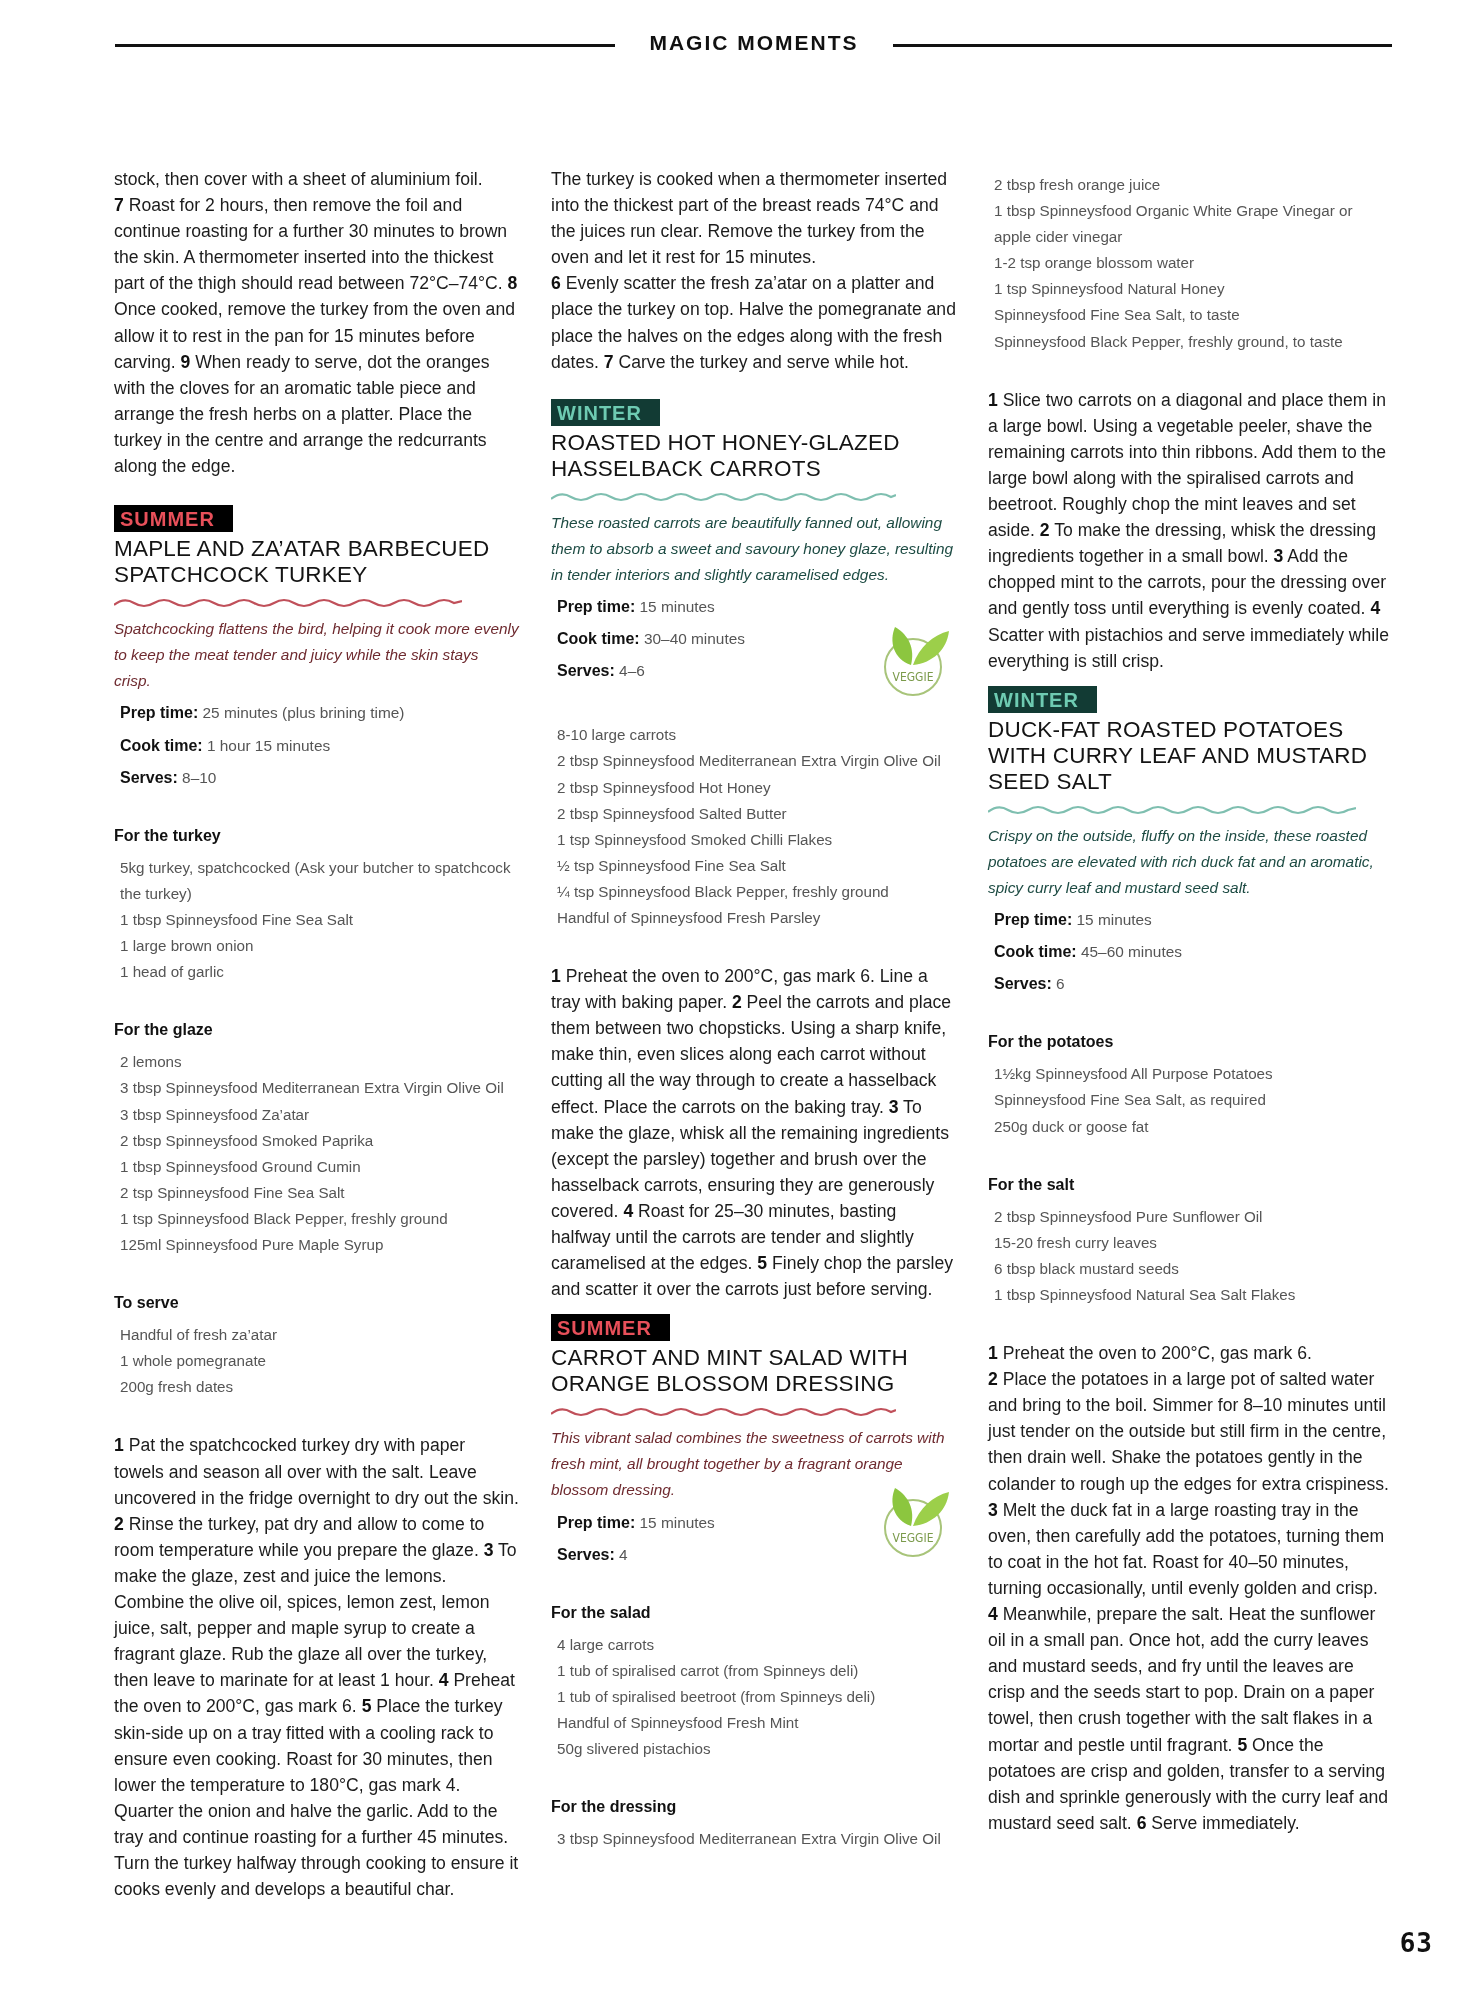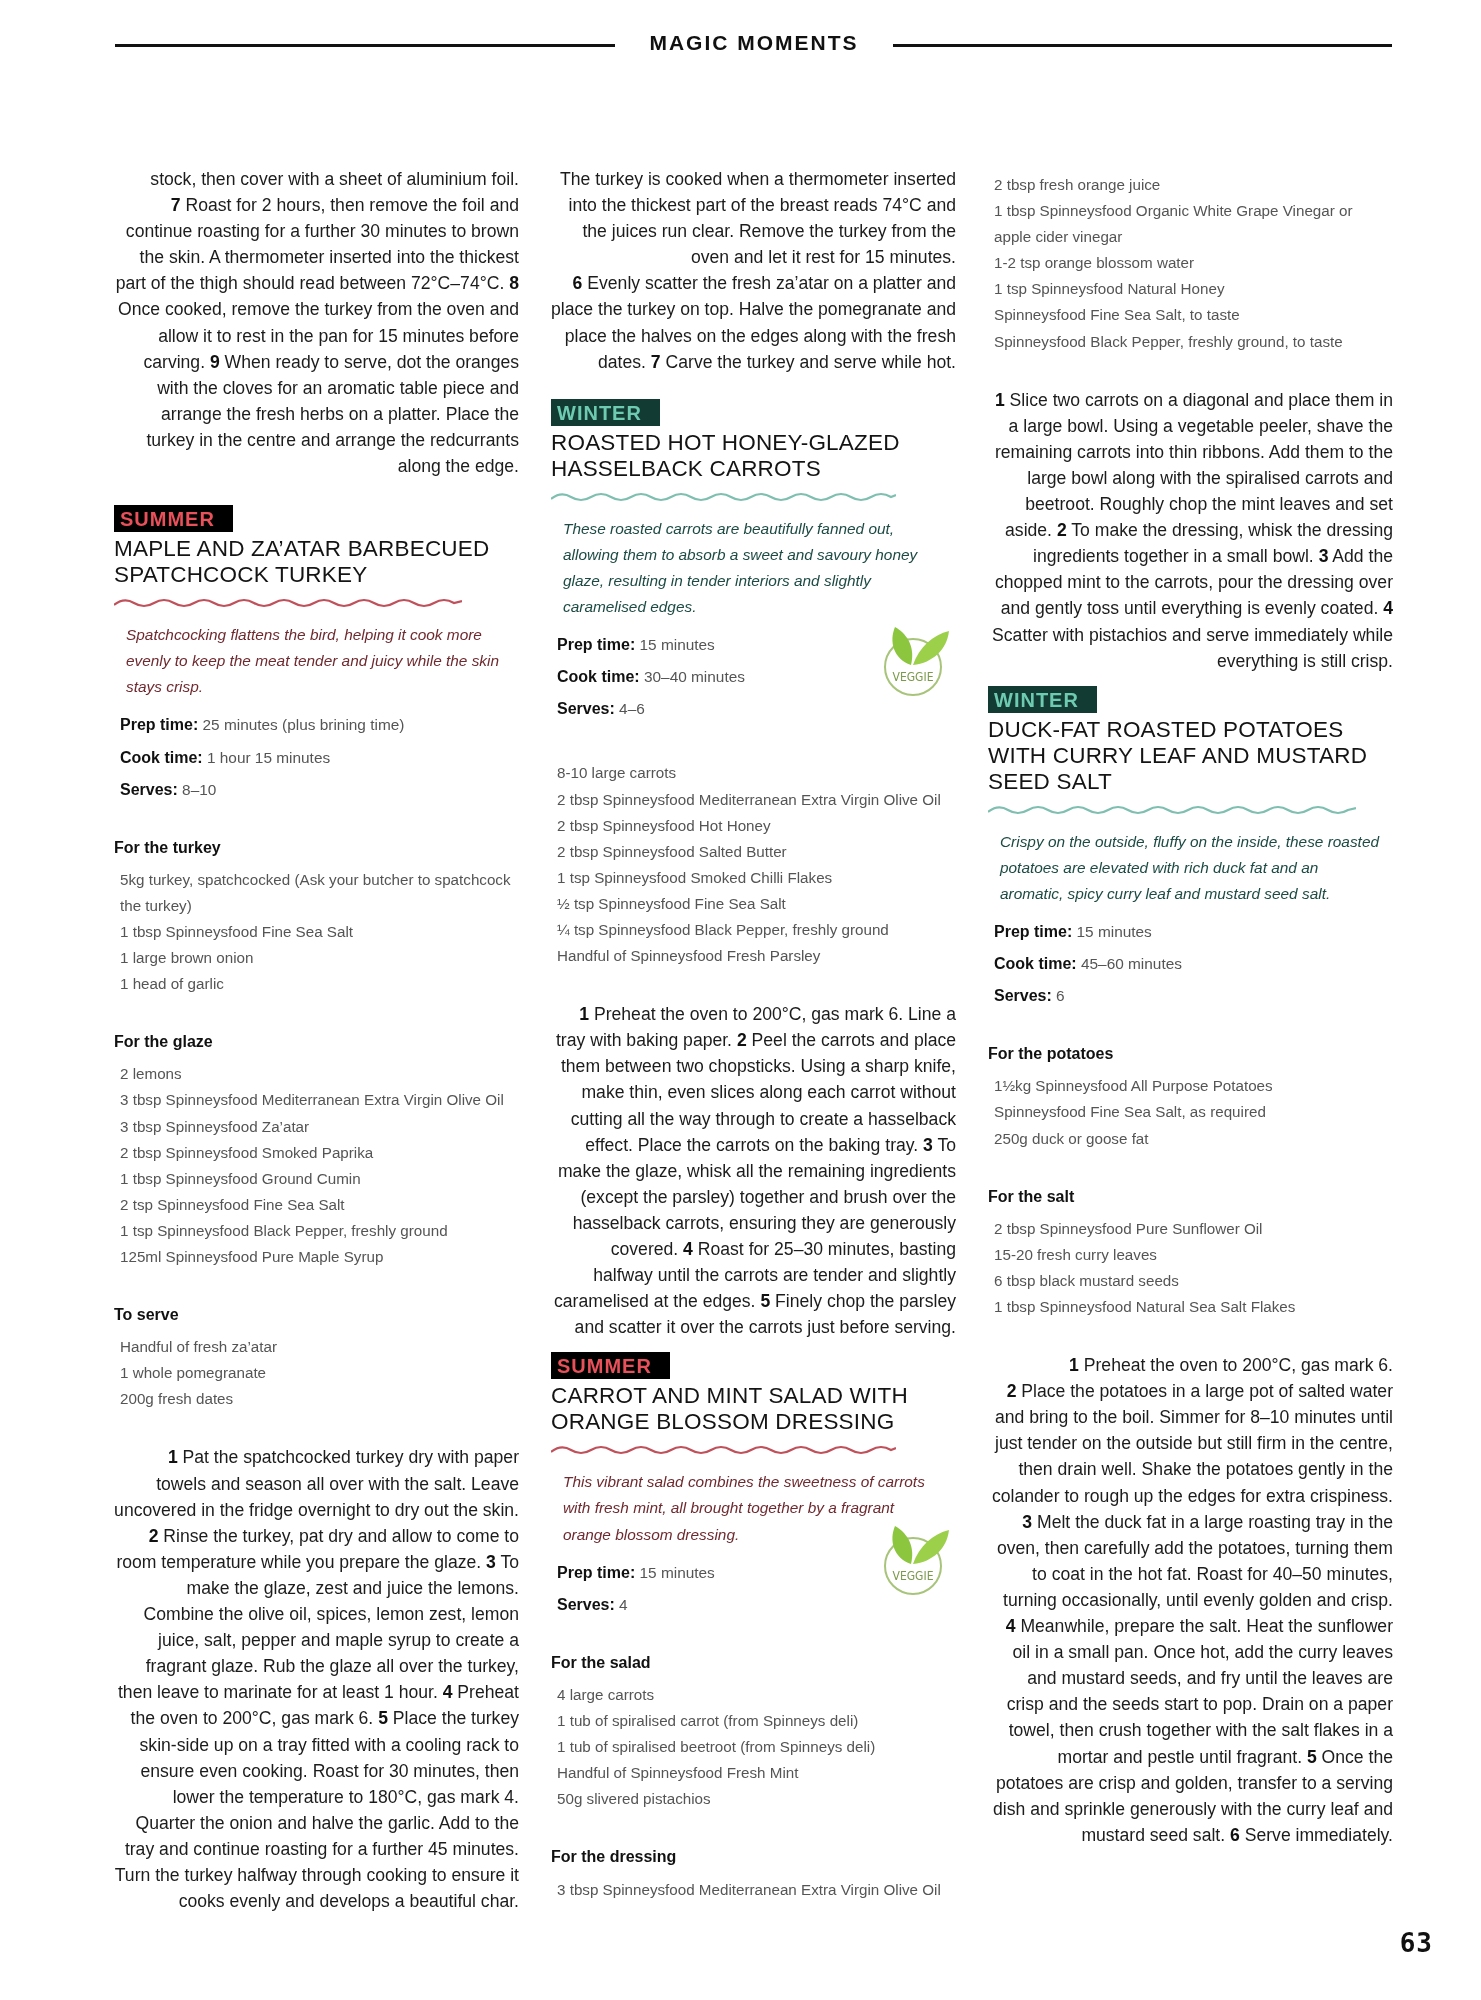--- a/index.html
+++ b/index.html
@@ -12,39 +12,39 @@
   .header .rule.right { left: 778px; width: 499px; }
   .header .title { position: absolute; left: 500px; width: 278px; top: 0; text-align: center;
                    font-family: Liberation Sans, sans-serif; font-weight: bold;
                    font-size: 21px; letter-spacing: 2px; line-height: 30px; color: #111; }
 
   .col { position: absolute; top: 166px; width: 405px; }
   .col1 { left: 114px; }
   .col2 { left: 551px; }
   .col3 { left: 988px; }
 
-  .body-text { font-size: 17.6px; line-height: 26.1px; color: #1c1c1c; margin: 0; text-align: right; }
+  .body-text { font-size: 17.6px; line-height: 26.1px; color: #1c1c1c; margin: 0; }
   .body-text b { font-weight: bold; color: #111; }
 
   .ing-list { margin: 6px; padding: 0; list-style: none; }
   .ing-list li { font-size: 15.2px; line-height: 26.1px; color: #555; }
   .ing-head { font-size: 16px; font-weight: bold; line-height: 26.1px; color: #111; margin: 0; }
 
   .gap-sm { height: 26px; }
 
   .tag { display: inline-block; font-weight: bold; font-size: 20px; letter-spacing: 1px;
          line-height: 26px; padding: 1px 18px 0 6px; margin-top: 4px; }
   .tag.summer { background: #000000; color: #e8505a; }
   .tag.winter { background: #123b34; color: #6ecbb2; }
 
   .recipe-title { font-size: 22.5px; line-height: 26px; color: #141414; margin: 4px 0 0 0;
                   font-weight: normal; letter-spacing: 0.2px; }
   .wave { display: block; margin: 8px 0 6px 0; }
 
-  .intro { font-style: italic; font-size: 15.4px; line-height: 26.1px; margin: 12px; }
+  .intro { font-style: italic; font-size: 15.4px; line-height: 26.1px; margin: 0; }
   .intro.summer { color: #6e2a2f; }
   .intro.winter { color: #1d4b43; }
 
   .meta { font-size: 15.4px; line-height: 26.1px; margin: 6px; color: #555; }
   .meta b { color: #111; font-size: 16px; }
 
   .veggie { position: absolute; width: 80px; height: 80px; }
 
   .page-number { position: absolute; right: 48px; top: 1928px; font-size: 26px; font-weight: bold;
                  font-family: "DejaVu Sans Mono", "Liberation Mono", monospace; color: #111; letter-spacing: 1px; }

